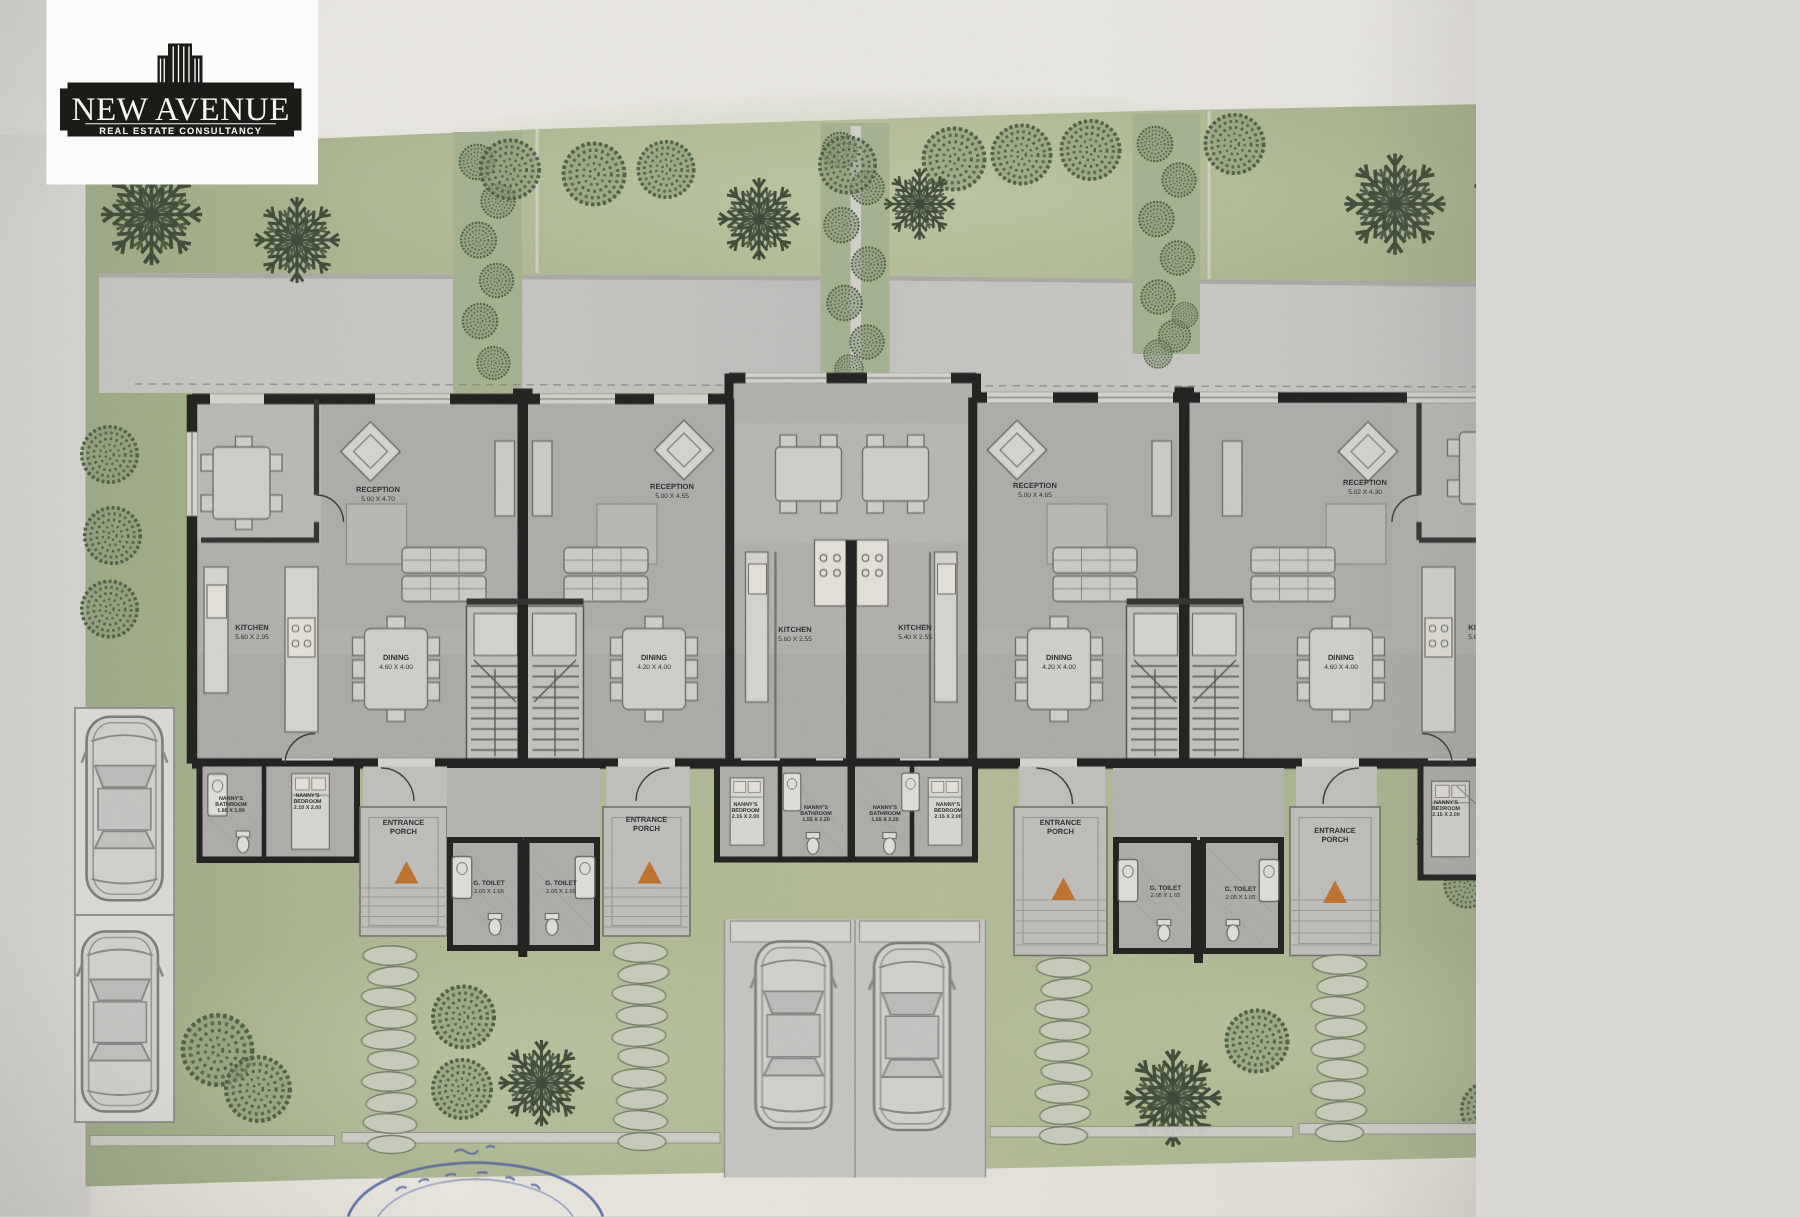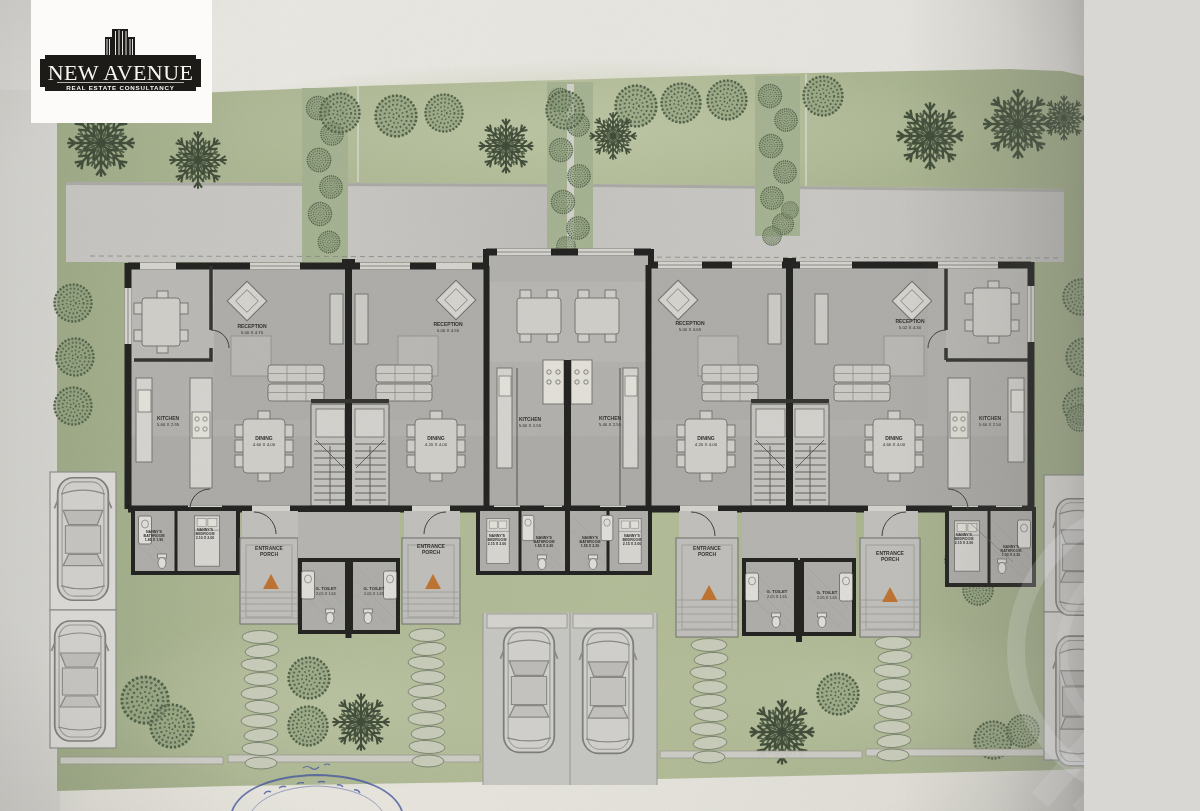--- a/index.html
+++ b/index.html
@@ -1,16 +1,16 @@
 <!DOCTYPE html>
 <html><head>
 <meta charset="utf-8">
 <style>
 html,body{margin:0;padding:0;background:#d8d7d4;}
-#wrap{position:relative;width:1084px;height:811px;overflow:hidden;font-family:"Liberation Sans",sans-serif;}
+#wrap{position:relative;width:984px;height:811px;overflow:hidden;font-family:"Liberation Sans",sans-serif;}
 svg{display:block}
 .lbl{font-family:"Liberation Sans",sans-serif;fill:#2a2a2a;text-anchor:middle;}
 </style>
 </head>
 <body>
 <div id="wrap">
 <svg width="1200" height="811" viewBox="0 0 1200 811" xmlns="http://www.w3.org/2000/svg">
 <defs>
 <filter id="grain" x="0" y="0" width="100%" height="100%">
  <feTurbulence type="fractalNoise" baseFrequency="0.9" numOctaves="2" seed="7" result="n"></feTurbulence>

